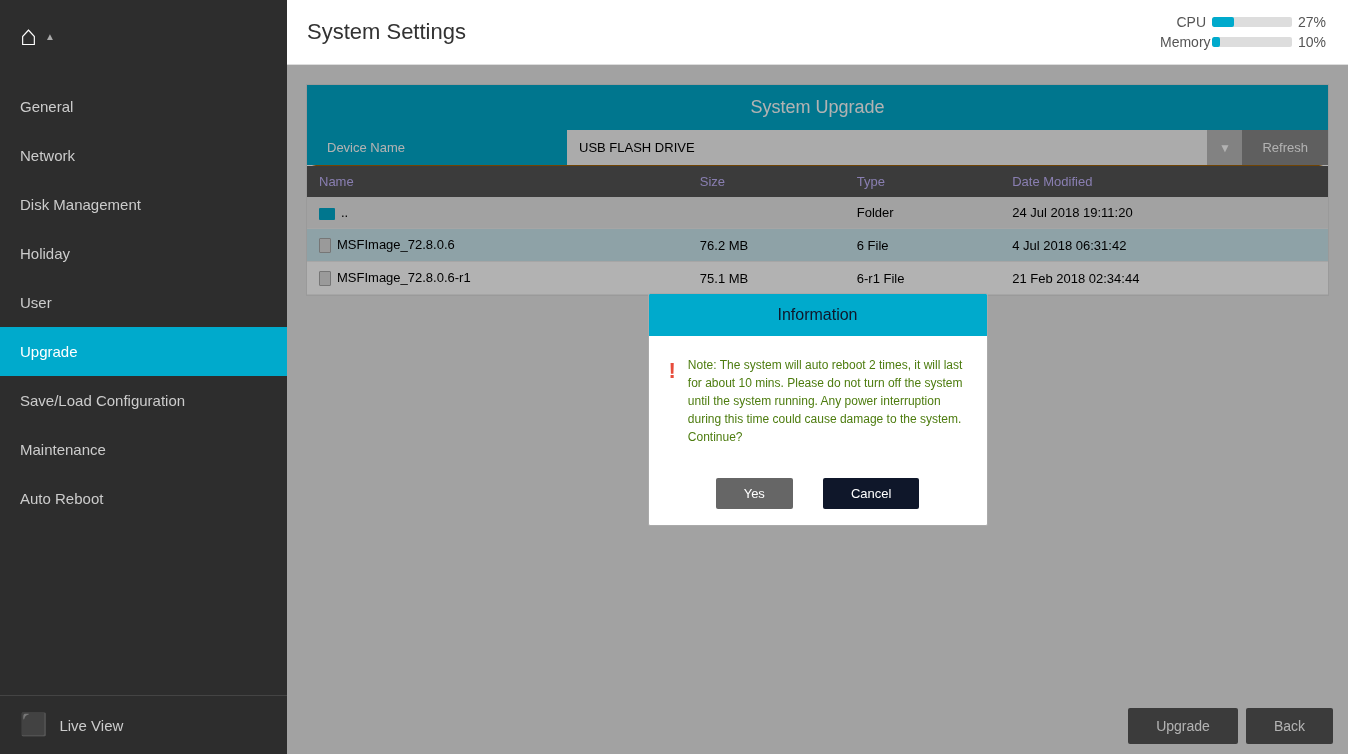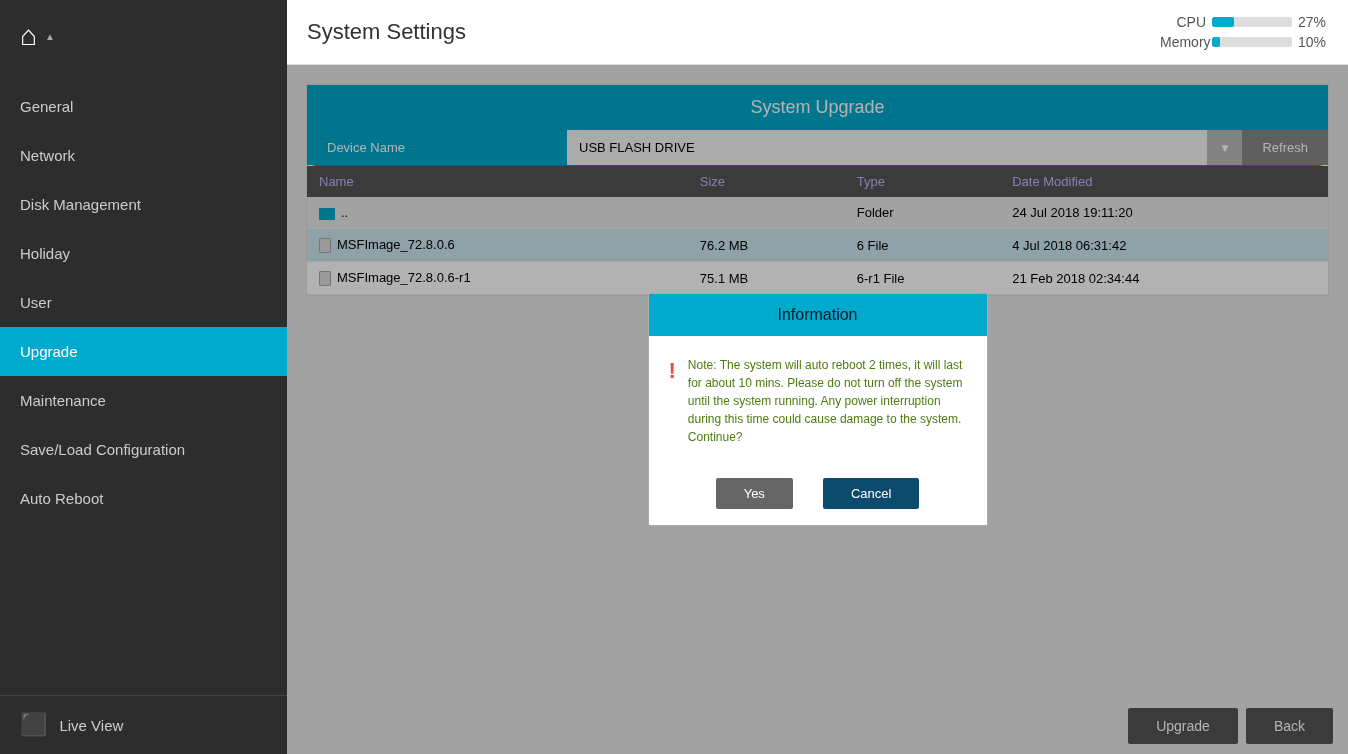--- a/index.html
+++ b/index.html
@@ -366,21 +366,21 @@
       background: #666;
       color: white;
       border: none;
       padding: 8px 28px;
       font-size: 13px;
       cursor: pointer;
       border-radius: 2px;
     }
 
     .btn-cancel {
-      background: #0c4a6e;
+      background: #0f172a;
       color: white;
       border: none;
       padding: 8px 28px;
       font-size: 13px;
       cursor: pointer;
       border-radius: 2px;
     }
   </style>
 </head>
 <body>
@@ -391,22 +391,22 @@
     <span style="font-size:10px; color:#aaa;">▲</span>
   </div>
 
   <nav class="sidebar-nav">
     <div class="sidebar-item">General</div>
     <div class="sidebar-item">Network</div>
     <div class="sidebar-item">Disk Management</div>
     <div class="sidebar-item">Holiday</div>
     <div class="sidebar-item">User</div>
     <div class="sidebar-item active">Upgrade</div>
+    <div class="sidebar-item">Save/Load Configuration</div>
     <div class="sidebar-item">Maintenance</div>
-    <div class="sidebar-item">Save/Load Configuration</div>
     <div class="sidebar-item">Auto Reboot</div>
   </nav>
 
   <div class="sidebar-bottom">
     <span class="monitor-icon">⬛</span>
     <span>Live View</span>
   </div>
 </div>
 
 <div class="main">

